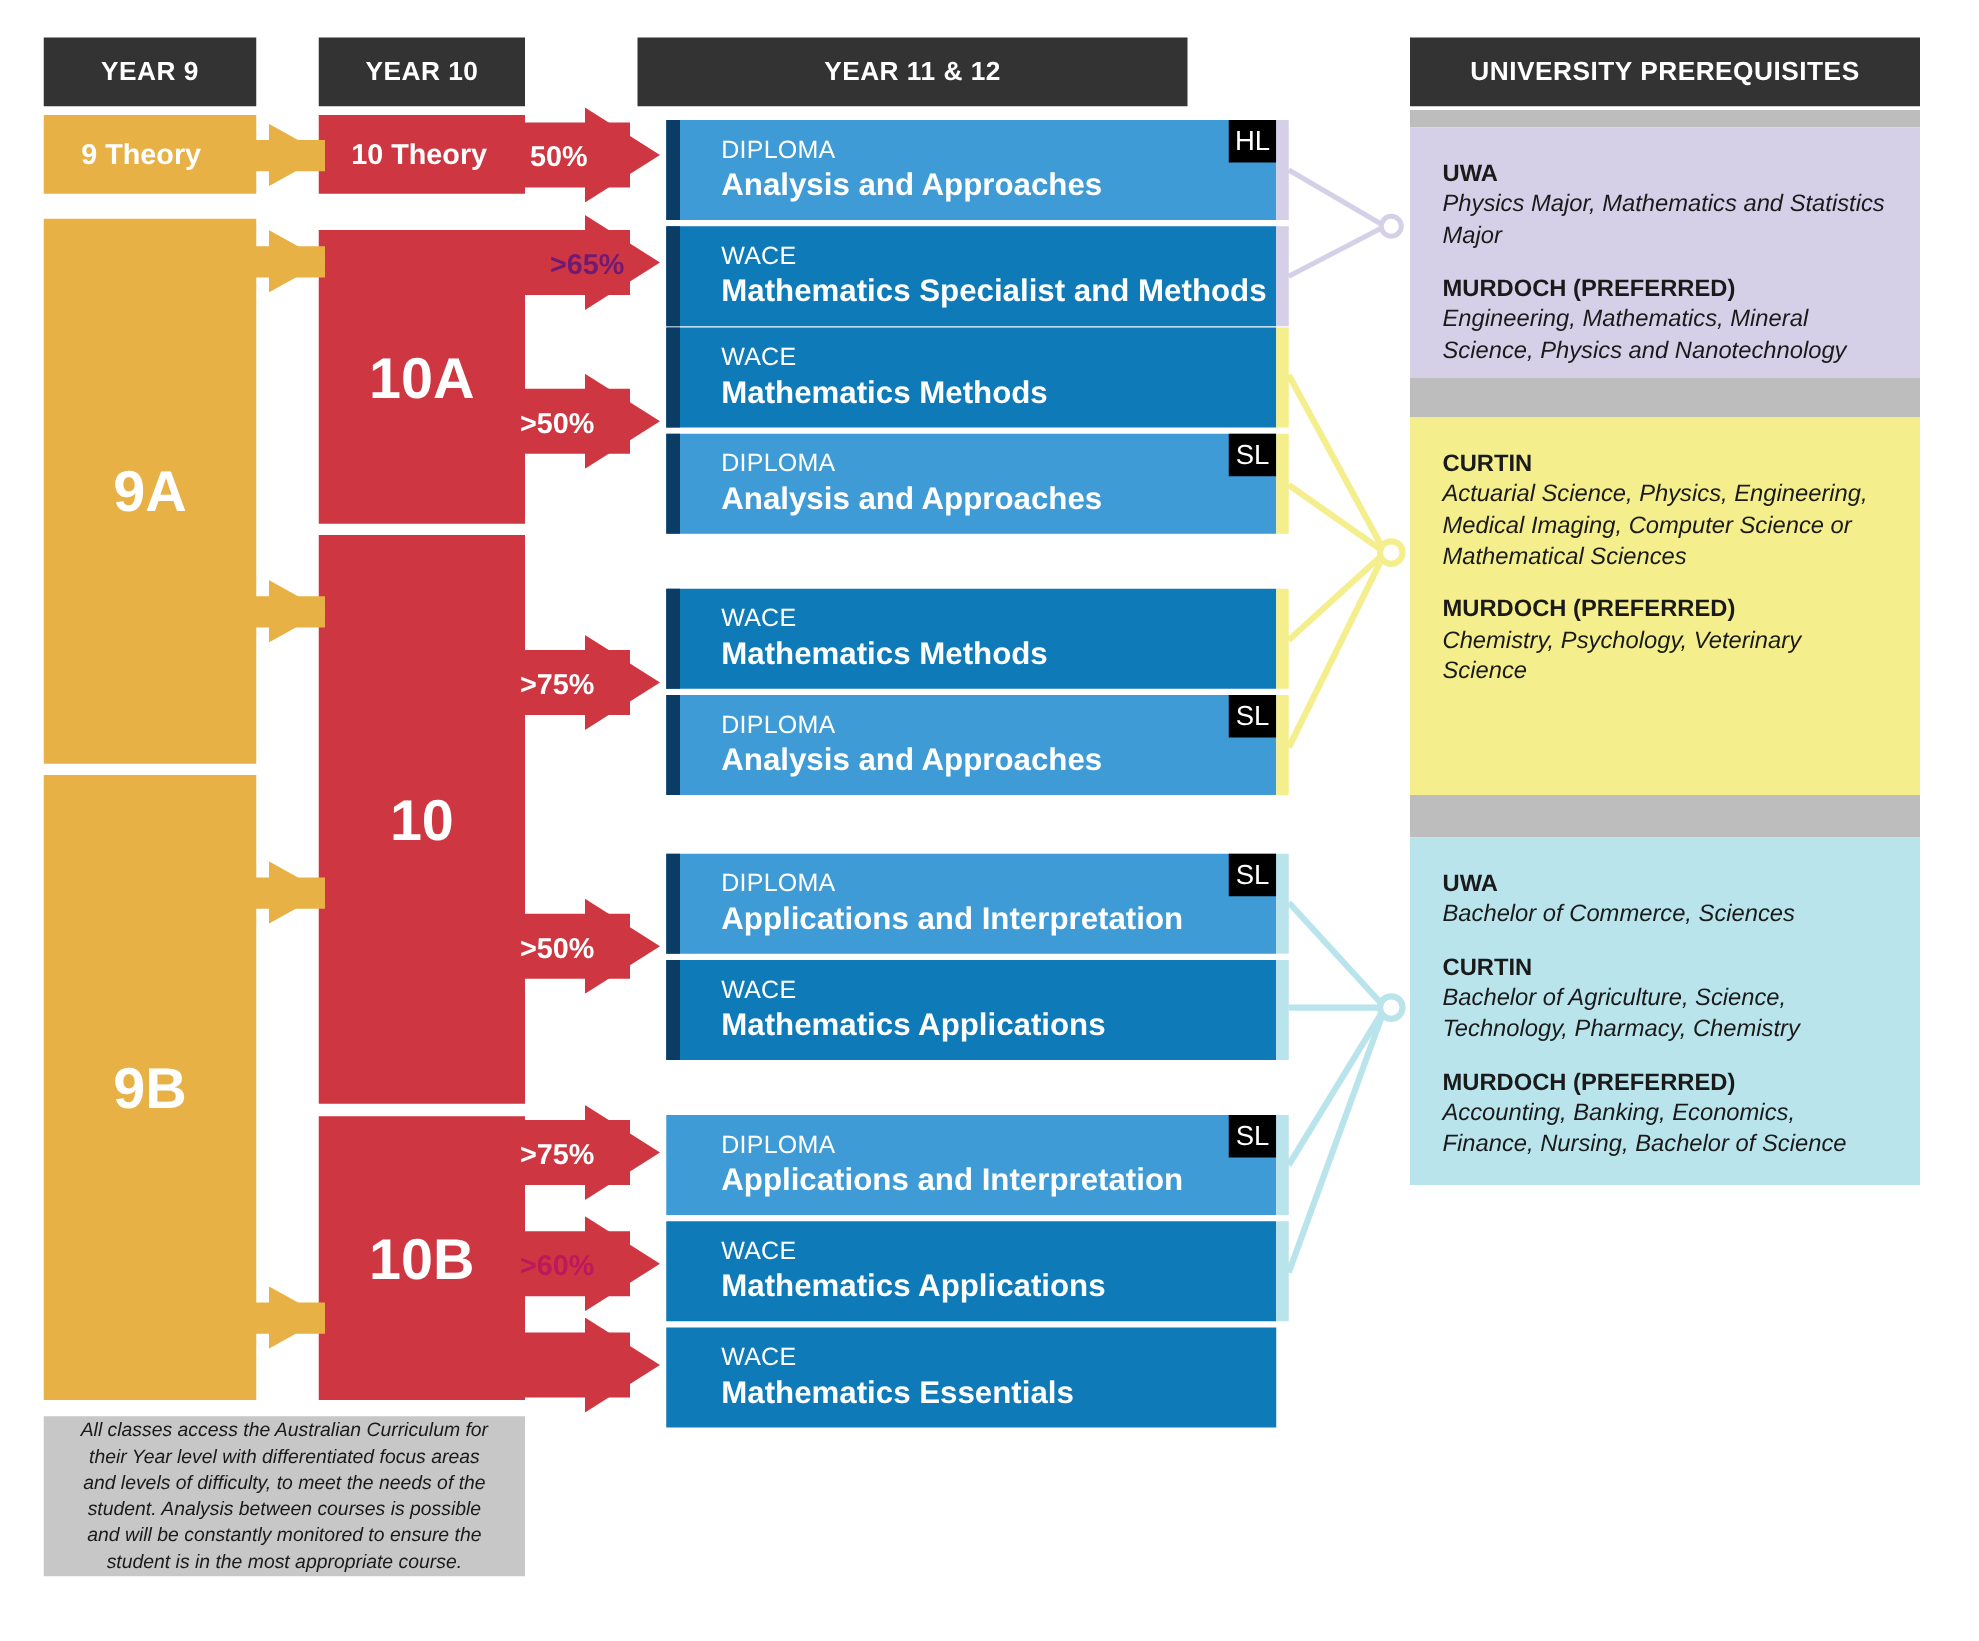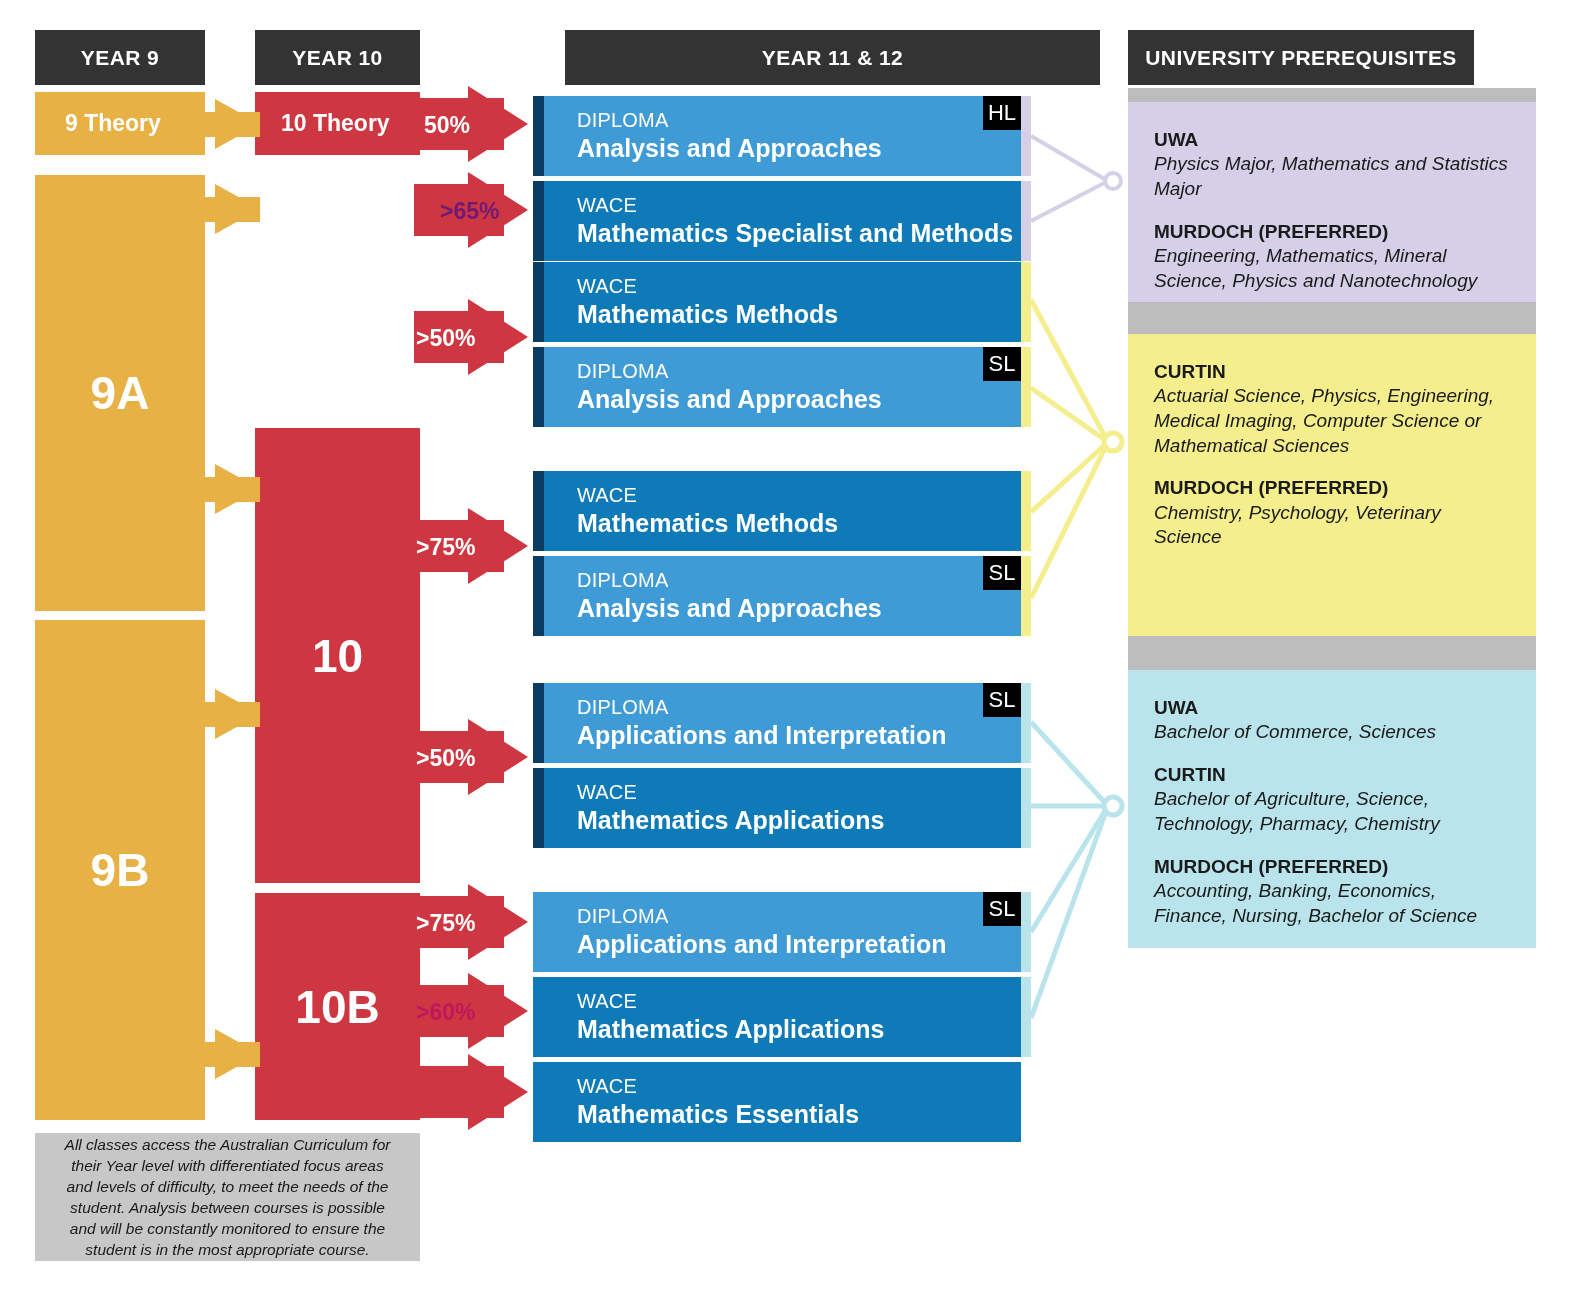--- a/index.html
+++ b/index.html
@@ -130,32 +130,33 @@
 </style>
 </head>
 <body>
 
 <div id="stage">
 
   <div class="abs colhead" style="left:35px;top:30px;width:170px;height:55px;">YEAR 9</div>
 
   <div class="abs colhead" style="left:255px;top:30px;width:165px;height:55px;">YEAR 10</div>
 
-  <div class="abs colhead" style="left:565px;top:30px;width:535px;height:55px;">YEAR 11 &amp; 12</div>
-
-  <div class="abs prereq-head" style="left:1128px;top:30px;width:346px;height:55px;">UNIVERSITY PREREQUISITES</div>
+  <div class="abs colhead" style="left:510px;top:30px;width:440px;height:55px;">YEAR 11 &amp; 12</div>
+
+  <div class="abs prereq-head" style="left:1128px;top:30px;width:408px;height:55px;">UNIVERSITY PREREQUISITES</div>
 
   <div class="abs amber lbl-small" style="left:35px;top:92px;width:170px;height:63px;">9 Theory</div>
 
   <div class="abs amber lbl-big" style="left:35px;top:175px;width:170px;height:436px;">9A</div>
 
   <div class="abs amber lbl-big" style="left:35px;top:620px;width:170px;height:500px;">9B</div>
 
   <div class="abs red lbl-small" style="left:255px;top:92px;width:165px;height:63px;">10 Theory</div>
 
+  <div class="abs red lbl-big red-10A" style="left:255px;top:184px;width:165px;height:235px;">10A</div>
 
   <div class="abs red lbl-big" style="left:255px;top:428px;width:165px;height:455px;">10</div>
 
   <div class="abs red lbl-big" style="left:255px;top:893px;width:165px;height:227px;">10B</div>
 
   <div class="abs" style="left:200px;top:112px;width:60px;height:25px;background:#E8B146;"></div>
   <div class="abs" style="left:215px;top:99px;width:45px;height:50px;background:#E8B146;clip-path:polygon(0 0,100% 50%,0 100%);"></div>
 
   <div class="abs" style="left:200px;top:197px;width:60px;height:25px;background:#E8B146;"></div>
   <div class="abs" style="left:215px;top:184px;width:45px;height:50px;background:#E8B146;clip-path:polygon(0 0,100% 50%,0 100%);"></div>

